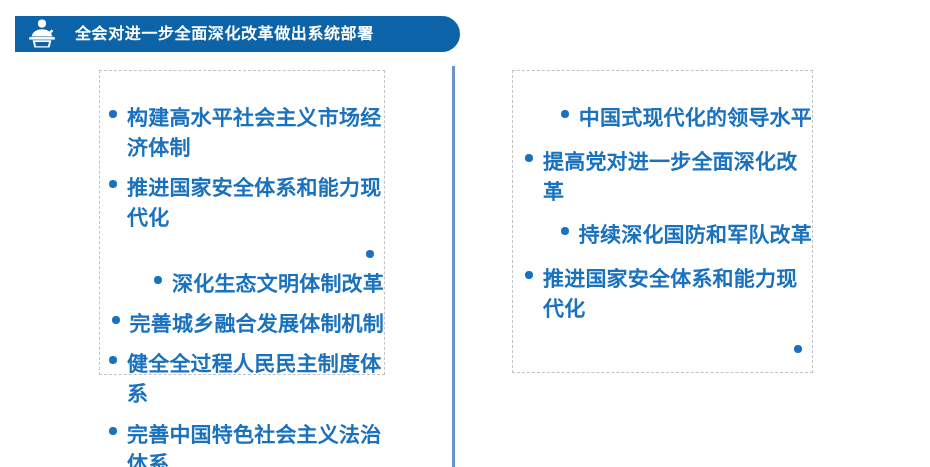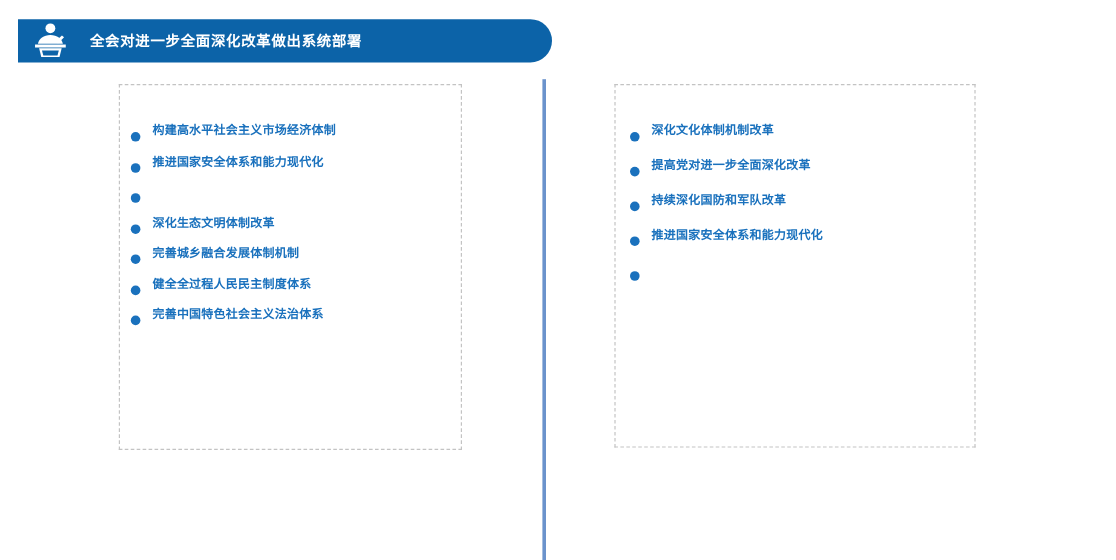--- a/index.html
+++ b/index.html
@@ -38,21 +38,21 @@
     flex: 0 0 54px;
     display: flex;
     align-items: center;
     justify-content: center;
   }
   .header-icon-box svg {
     display: block;
   }
   .header-title {
     color: #ffffff;
-    font-size: 12px;
+    font-size: 16px;
     font-weight: bold;
     letter-spacing: 0.6px;
     white-space: nowrap;
     line-height: 1;
     padding-left: 6px;
   }
 
   
   .column-divider {
     position: absolute;
@@ -97,23 +97,24 @@
   }
   .list-right {
     top: 32px;
     padding-left: 12px;
   }
 
   .bullet-item {
     display: flex;
     align-items: flex-start;
     color: #1a71bd;
-    font-size: 10px;
+    font-size: 21px;
     font-weight: bold;
     letter-spacing: 0.2px;
+    justify-content: flex-end;
   }
   .list-left .bullet-item { margin-bottom: 10.5px; }
   .list-right .bullet-item { margin-bottom: 14px; }
   .list-left .bullet-item:last-child,
   .list-right .bullet-item:last-child { margin-bottom: 0; }
 
   .bullet-dot {
     flex: 0 0 auto;
     width: 8px;
     height: 8px;
@@ -193,21 +194,21 @@
       </li>
 
     </ul>
   </div>
 
   <div class="panel panel-right">
     <ul class="bullet-list list-right">
 
       <li class="bullet-item">
         <span class="bullet-dot"></span>
-        <span class="bullet-text">深化文化体制机制改革</span>
+        <span class="bullet-text">中国式现代化的领导水平</span>
       </li>
 
       <li class="bullet-item">
         <span class="bullet-dot"></span>
         <span class="bullet-text">提高党对进一步全面深化改革</span>
       </li>
 
       <li class="bullet-item">
         <span class="bullet-dot"></span>
         <span class="bullet-text">持续深化国防和军队改革</span>

